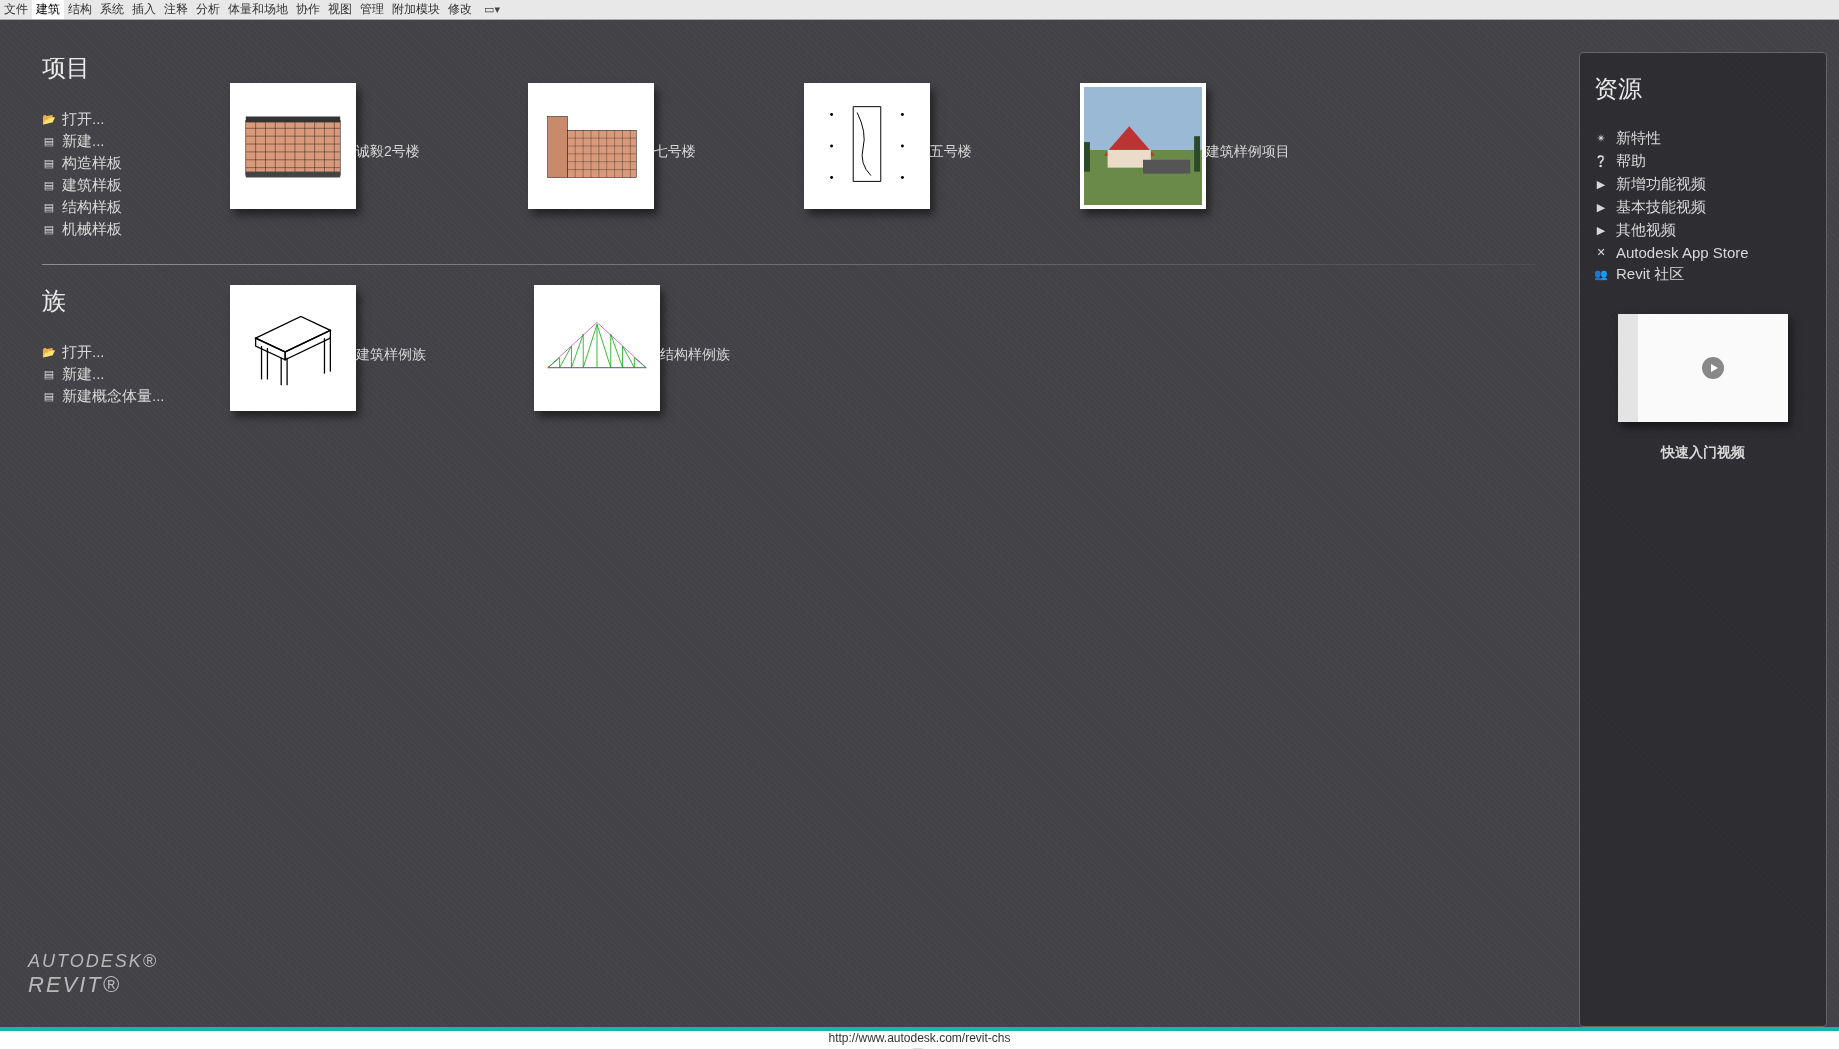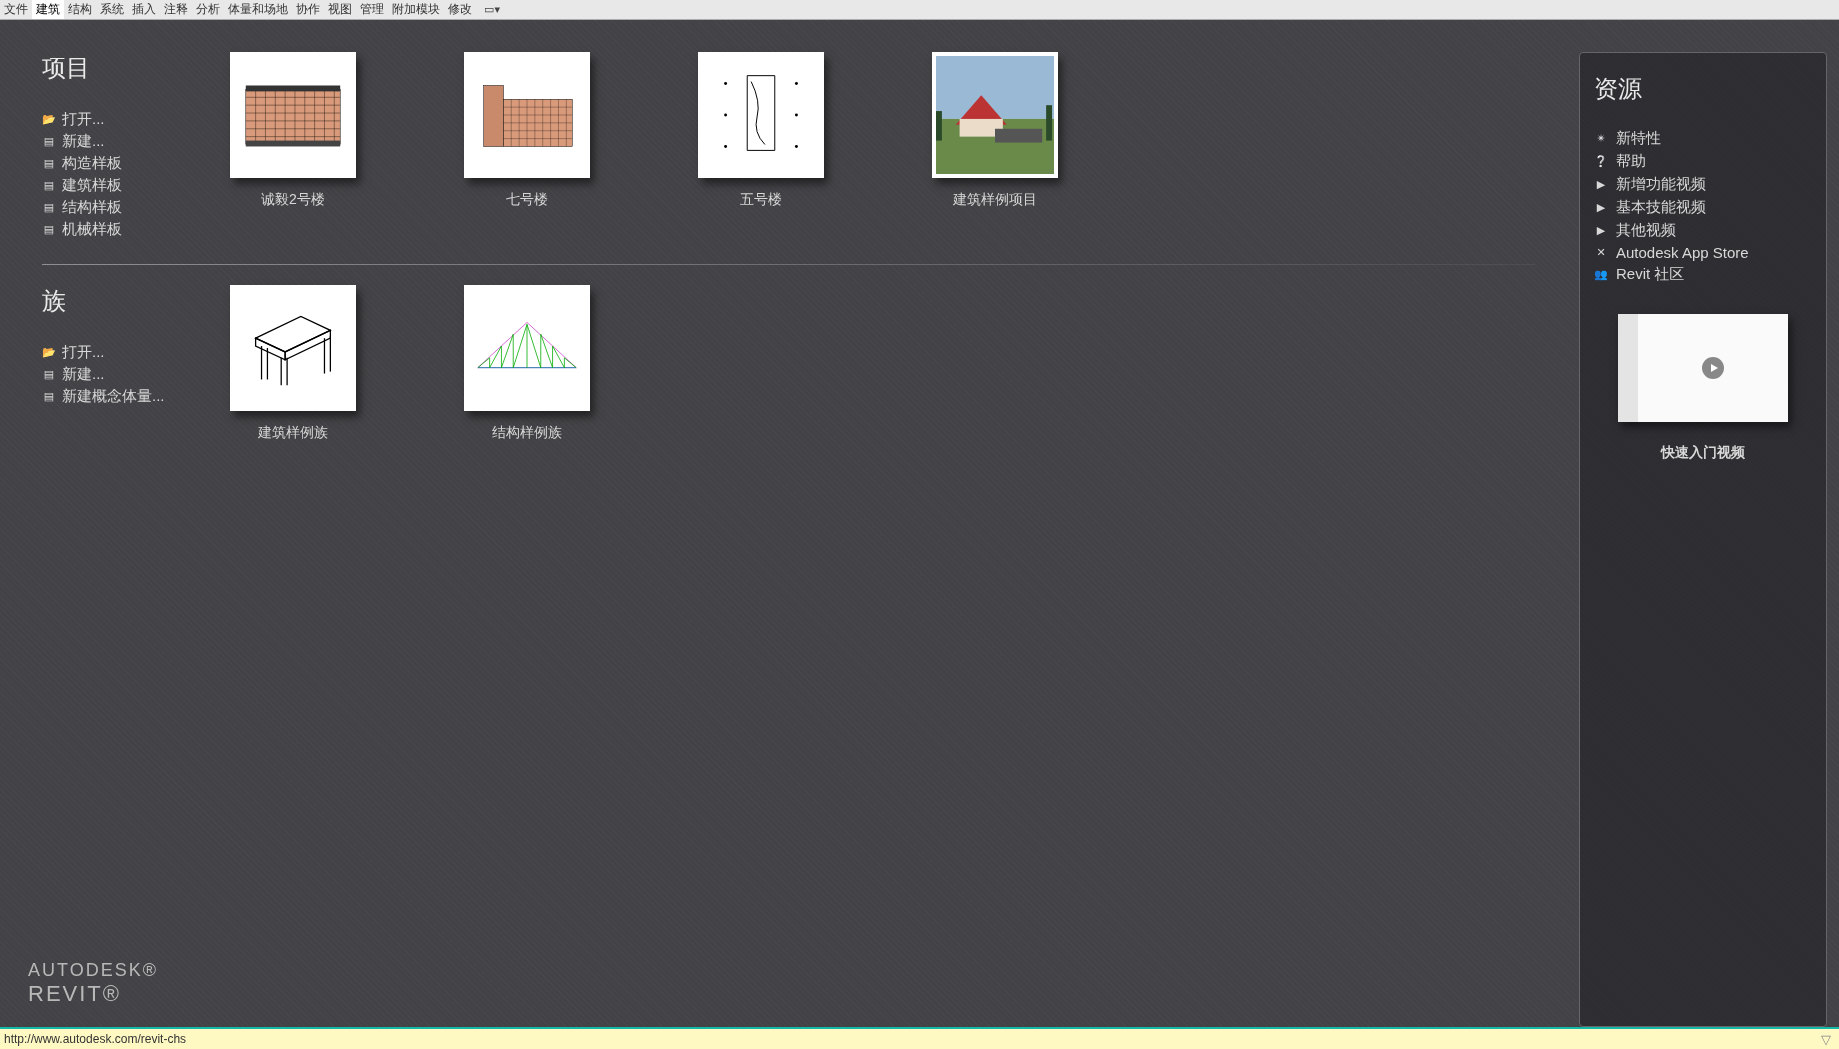--- a/index.html
+++ b/index.html
@@ -80,21 +80,21 @@
       cursor: pointer;
     }
     .icon-sm { width: 14px; height: 14px; display: inline-flex; align-items: center; justify-content: center; font-size: 11px; }
     .thumbs-row {
       display: flex;
       gap: 108px;
       padding-left: 8px;
     }
     .thumb-item {
       display: flex;
-      flex-direction: column;
+      flex-direction: row;
       align-items: center;
       cursor: pointer;
     }
     .thumb {
       width: 126px;
       height: 126px;
       background: #fff;
       box-shadow: 4px 6px 8px rgba(0,0,0,0.5);
       display: flex;
       align-items: center;
@@ -163,36 +163,38 @@
     .video-thumb-left { width:20px; background:#e4e4e4;}
     .video-thumb-main { flex:1; display:flex; align-items:center; justify-content:center; background:#fafafa;}
     .play-btn {
       width: 22px; height: 22px; border-radius: 50%; background:#888; display:flex; align-items:center; justify-content:center;
     }
     .play-btn::after { content:""; width:0;height:0;border-left:7px solid #fff;border-top:4px solid transparent;border-bottom:4px solid transparent; margin-left:2px;}
     .video-thumb-label { color:#d8d8d8; font-size:14px; margin-top:22px;font-weight:bold;}
     .logo {
       position: absolute;
       left: 28px;
-      bottom: 20px;
+      bottom: 29px;
       color: #b8b8b8;
       letter-spacing: 2px;
+      font-style: italic;
     }
     .logo .a { font-size: 18px; font-weight: 400; }
     .logo .r { font-size: 22px; font-weight: 400; }
     .status-bar {
       height: 22px;
-      background: #fef9c3;
-      border-top: 2px solid #14b8a6;
+      background: #ffffff;
+      border-top: 4px solid #14b8a6;
       font-size: 12px;
       color: #333;
       display: flex;
       align-items: center;
       padding: 0 4px;
       justify-content: space-between;
+      flex-direction: column;
     }
     .filter-icon { color:#888; font-size:13px; margin-right:4px;}
     
     .thumb svg { width: 118px; height: 118px; }
   </style>
 </head>
 <body>
 
 <div class="ribbon">
   <div class="ribbon-tab">文件</div>

